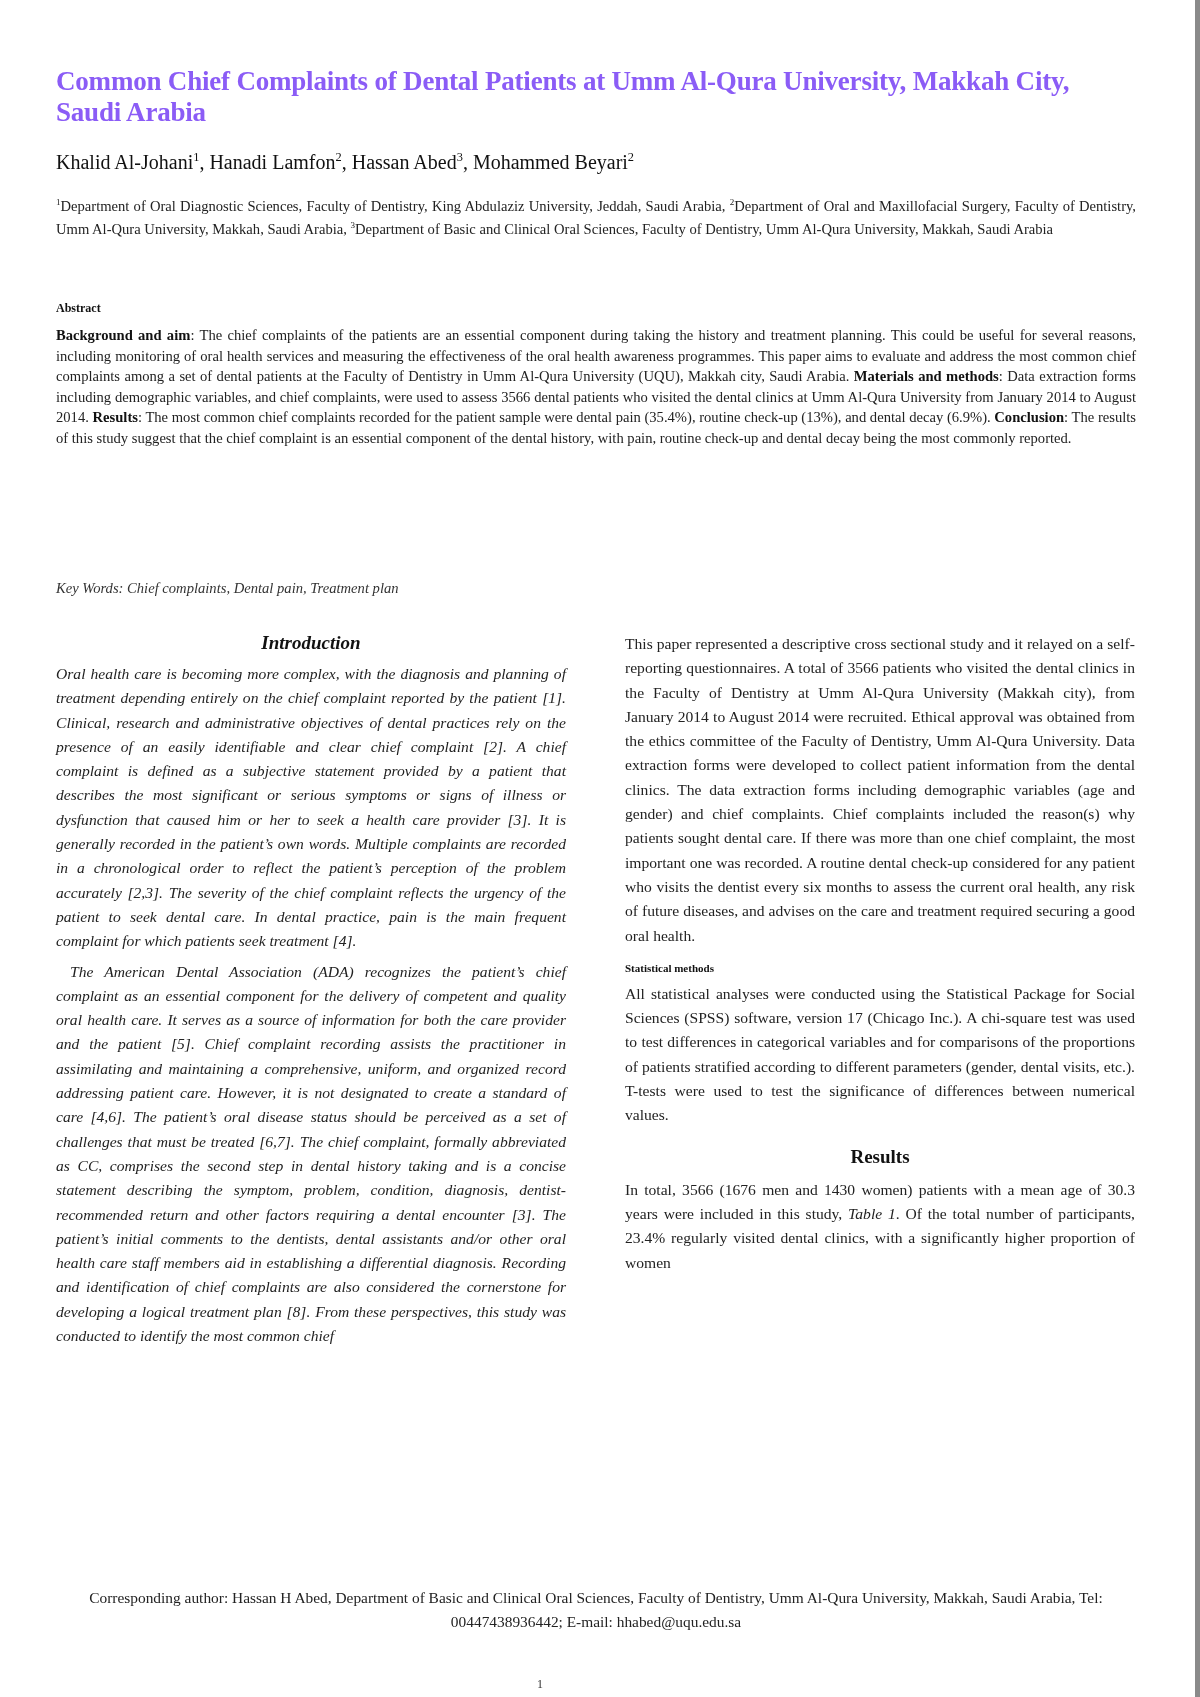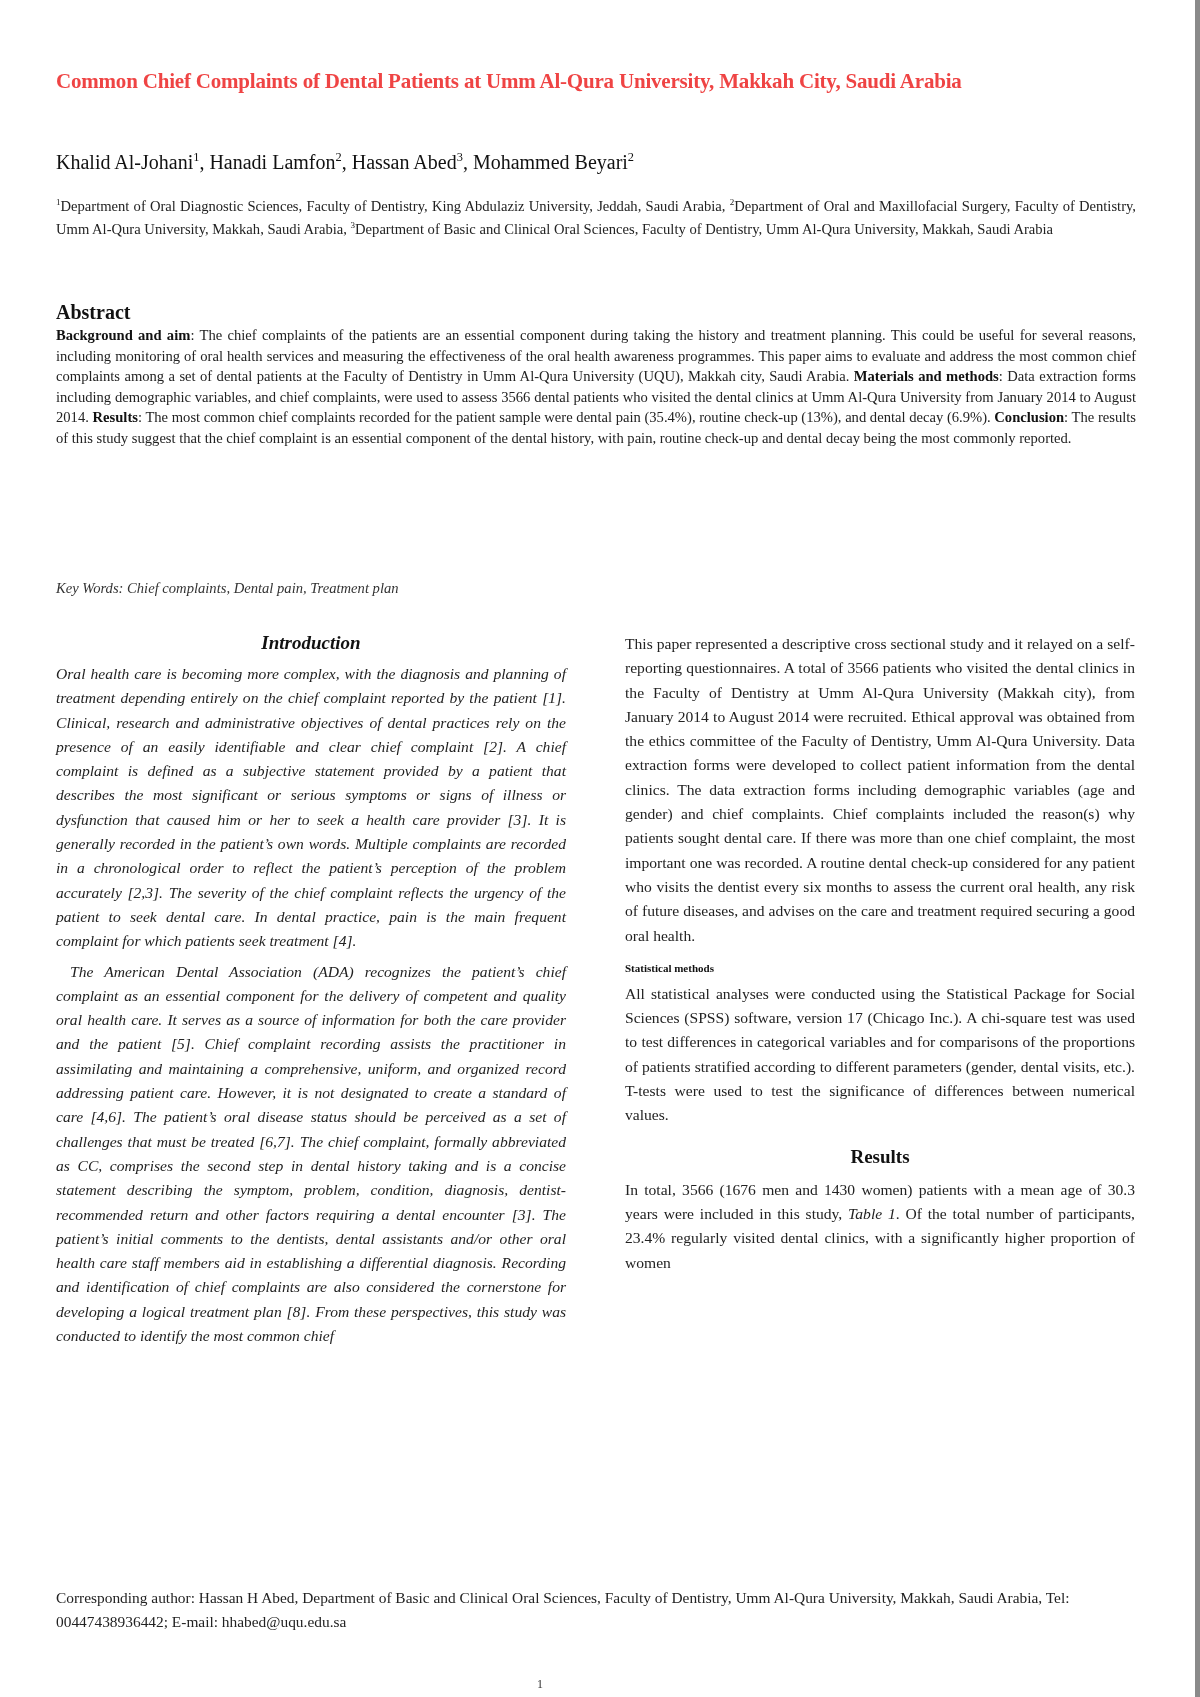--- a/index.html
+++ b/index.html
@@ -10,35 +10,35 @@
     color: #1a1a1a;
     position: relative;
   }
   .right-edge {
     position: absolute; top: 0; right: 0; width: 5px; height: 1697px;
     background: #8a8a8a;
   }
   .page { position: absolute; left: 56px; top: 0; width: 1080px; }
   .title {
     position: absolute; top: 66px; left: 0; width: 1080px;
-    font-size: 21px; font-weight: bold; line-height: 31px; color: #ef4444;
+    font-size: 27px; font-weight: bold; line-height: 31px; color: #8b5cf6;
     letter-spacing: -0.2px;
   }
   .authors {
     position: absolute; top: 151px; left: 0;
     font-size: 20px; font-weight: normal; color: #111;
   }
   .authors sup, .affil sup { font-size: 62%; vertical-align: super; line-height: 0; }
   .affil {
     position: absolute; top: 195px; left: 0; width: 1080px;
     font-size: 14.6px; line-height: 22.5px; text-align: justify; color: #222;
   }
   .abstract-head {
     position: absolute; top: 301px; left: 0;
-    font-size: 20px; font-weight: bold; color: #111;
+    font-size: 12px; font-weight: bold; color: #111;
   }
   .abstract-body {
     position: absolute; top: 325px; left: 0; width: 1080px;
     font-size: 14.6px; line-height: 20.6px; text-align: justify; color: #222;
   }
   .abstract-body b { color: #111; margin-top: 38px; }
   .keywords {
     position: absolute; top: 580px; left: 0;
     font-size: 14.6px; font-style: italic; color: #333;
   }
@@ -50,21 +50,21 @@
     margin: 0;
   }
   .para {
     font-size: 15.6px; line-height: 24.3px; text-align: justify; color: #222;
     margin: 0;
   }
   .indent { text-indent: 14px; }
   .sub-head { font-size: 11px; font-weight: bold; color: #111; margin: 0; }
   .footer {
     position: absolute; top: 1586px; left: 0; width: 1080px;
-    font-size: 15.4px; line-height: 23.5px; color: #222;
+    font-size: 15.4px; line-height: 23.5px; color: #222; text-align: center;
   }
   .page-num {
     position: absolute; top: 1677px; left: 537px;
     font-size: 12px; color: #333;
   }
   i.tbl { font-style: italic; }
 </style>
 </head>
 <body>
 

